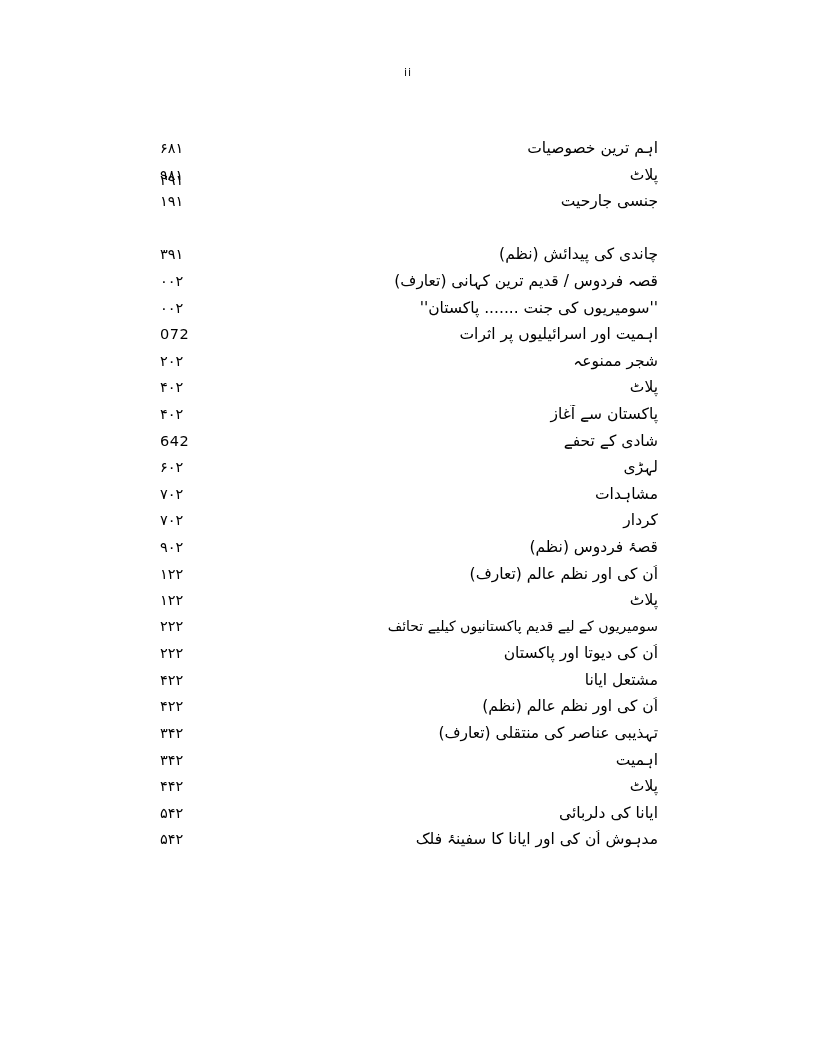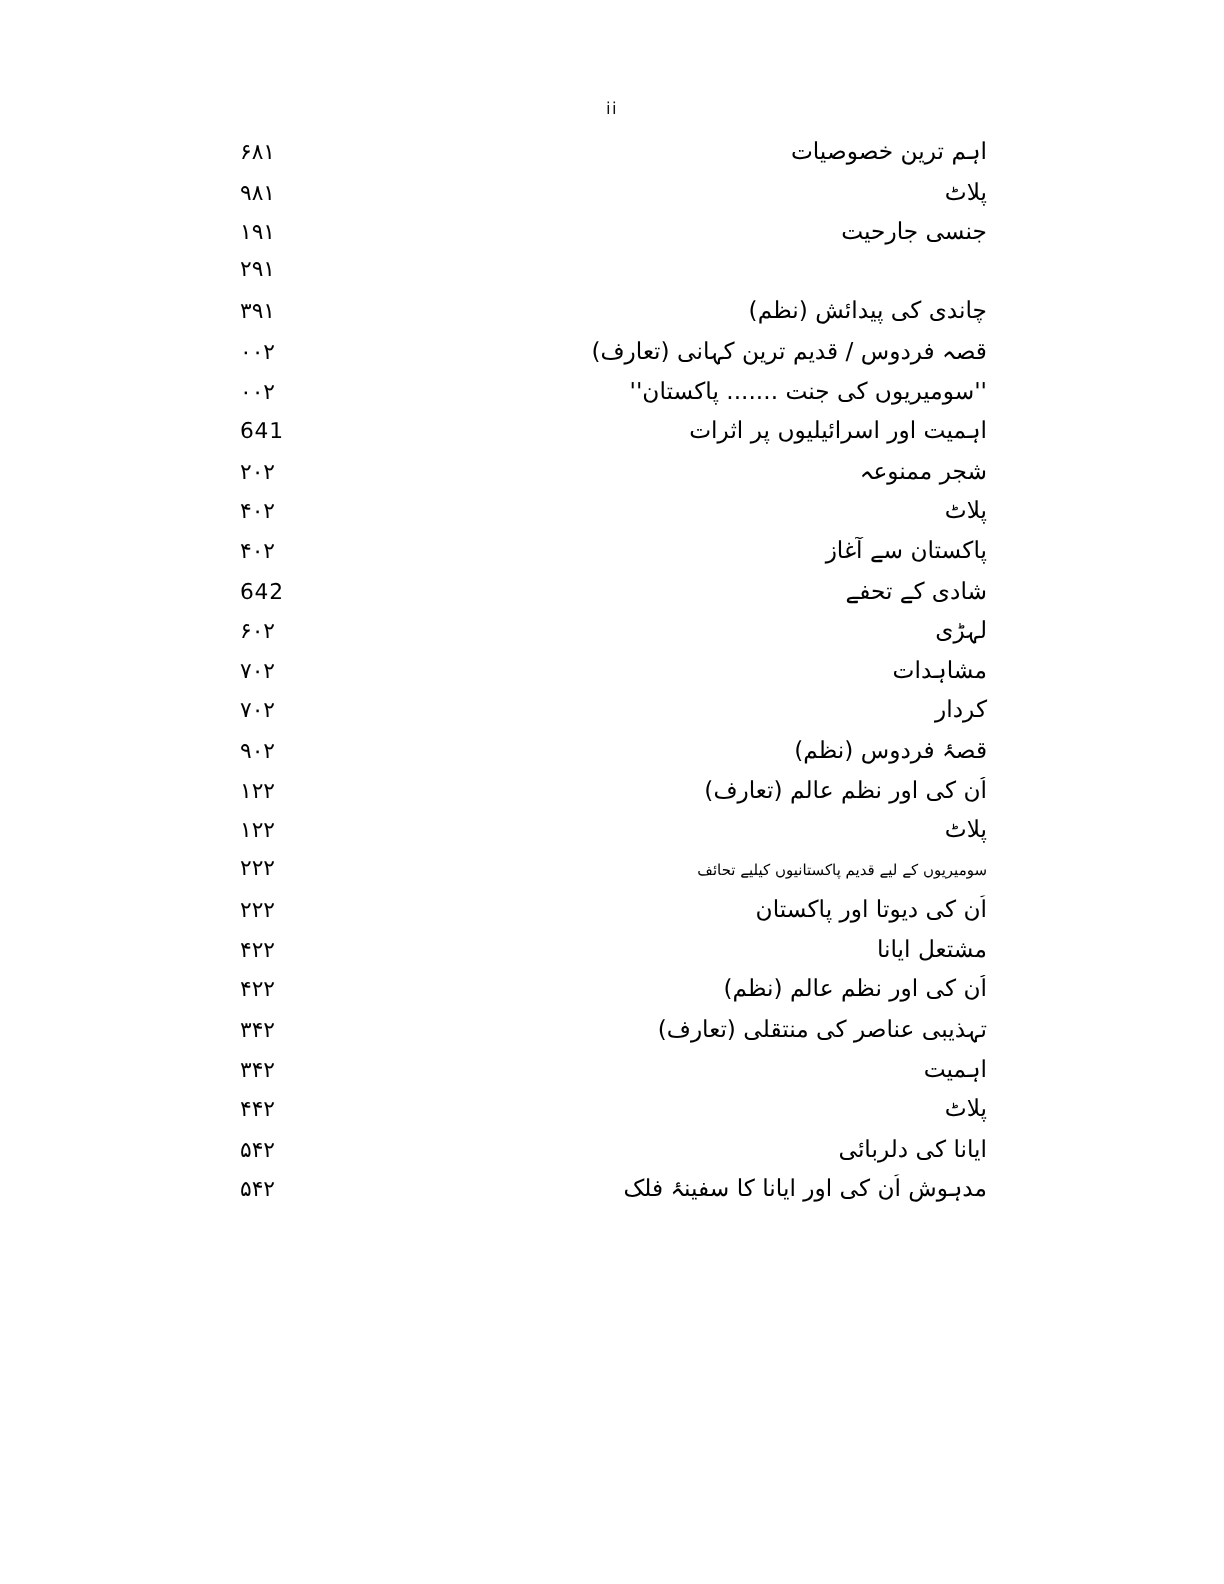--- a/index.html
+++ b/index.html
@@ -53,23 +53,24 @@
   .toc-title {
     flex: 1 1 auto;
     text-align: right;
     direction: rtl;
     font-size: 15.5px;
     color: #000000;
     white-space: nowrap;
     overflow: hidden;
     padding-right: 2px;
     line-height: 1.25;
+    margin-top: 47px;
   }
   .toc-title.small {
-    font-size: 10px;
+    font-size: 14px;
   }
 </style>
 </head>
 <body>
 
 <div class="page">
 
   <div class="page-number">ii</div>
 
   <div class="toc">
@@ -95,21 +96,21 @@
     </div>
     <div class="toc-row">
       <span class="toc-page">۲۰۰</span>
       <span class="toc-title">قصہ فردوس / قدیم ترین کہانی (تعارف)</span>
     </div>
     <div class="toc-row">
       <span class="toc-page">۲۰۰</span>
       <span class="toc-title">''سومیریوں کی جنت ....... پاکستان''</span>
     </div>
     <div class="toc-row">
-      <span class="toc-page">146</span>
+      <span class="toc-page">270</span>
       <span class="toc-title">اہمیت اور اسرائیلیوں پر اثرات</span>
     </div>
     <div class="toc-row">
       <span class="toc-page">۲۰۲</span>
       <span class="toc-title">شجر ممنوعہ</span>
     </div>
     <div class="toc-row">
       <span class="toc-page">۲۰۴</span>
       <span class="toc-title">پلاٹ</span>
     </div>

